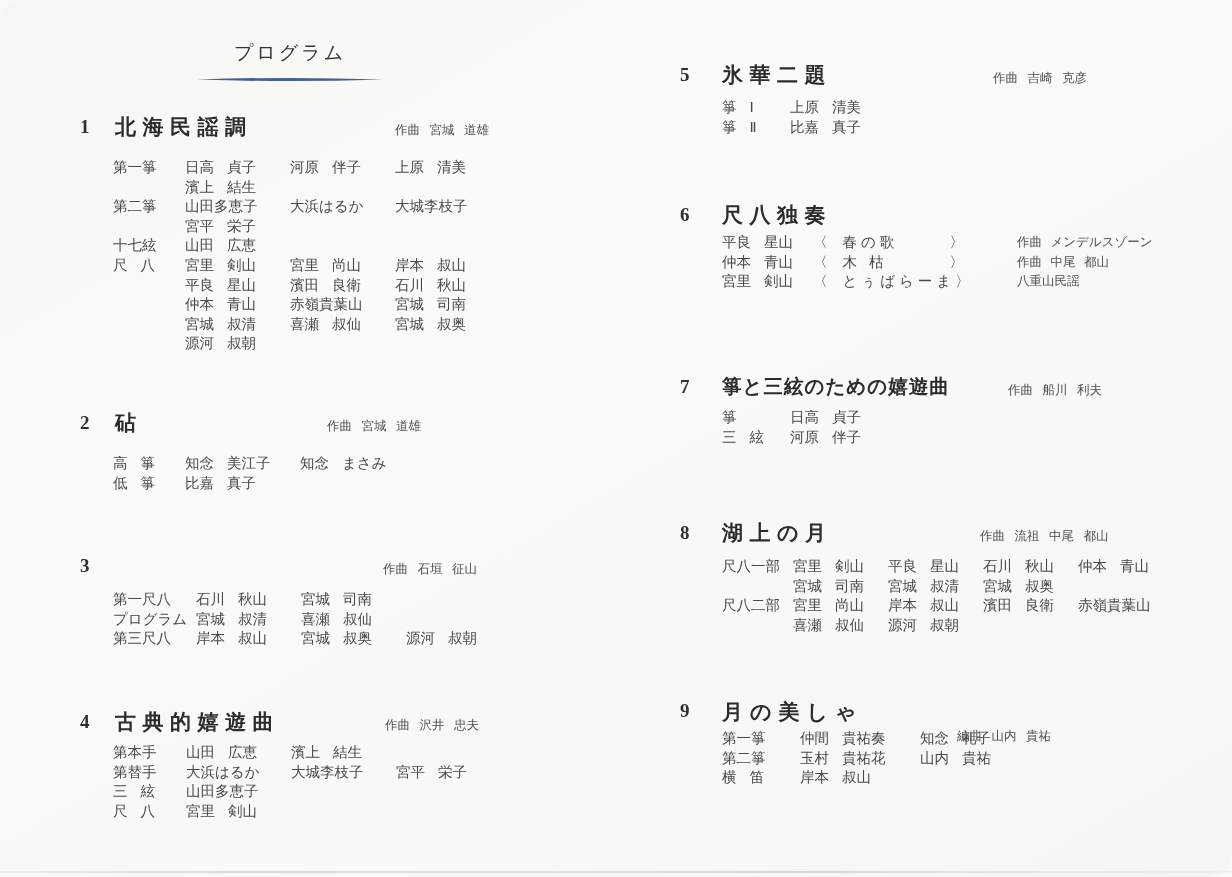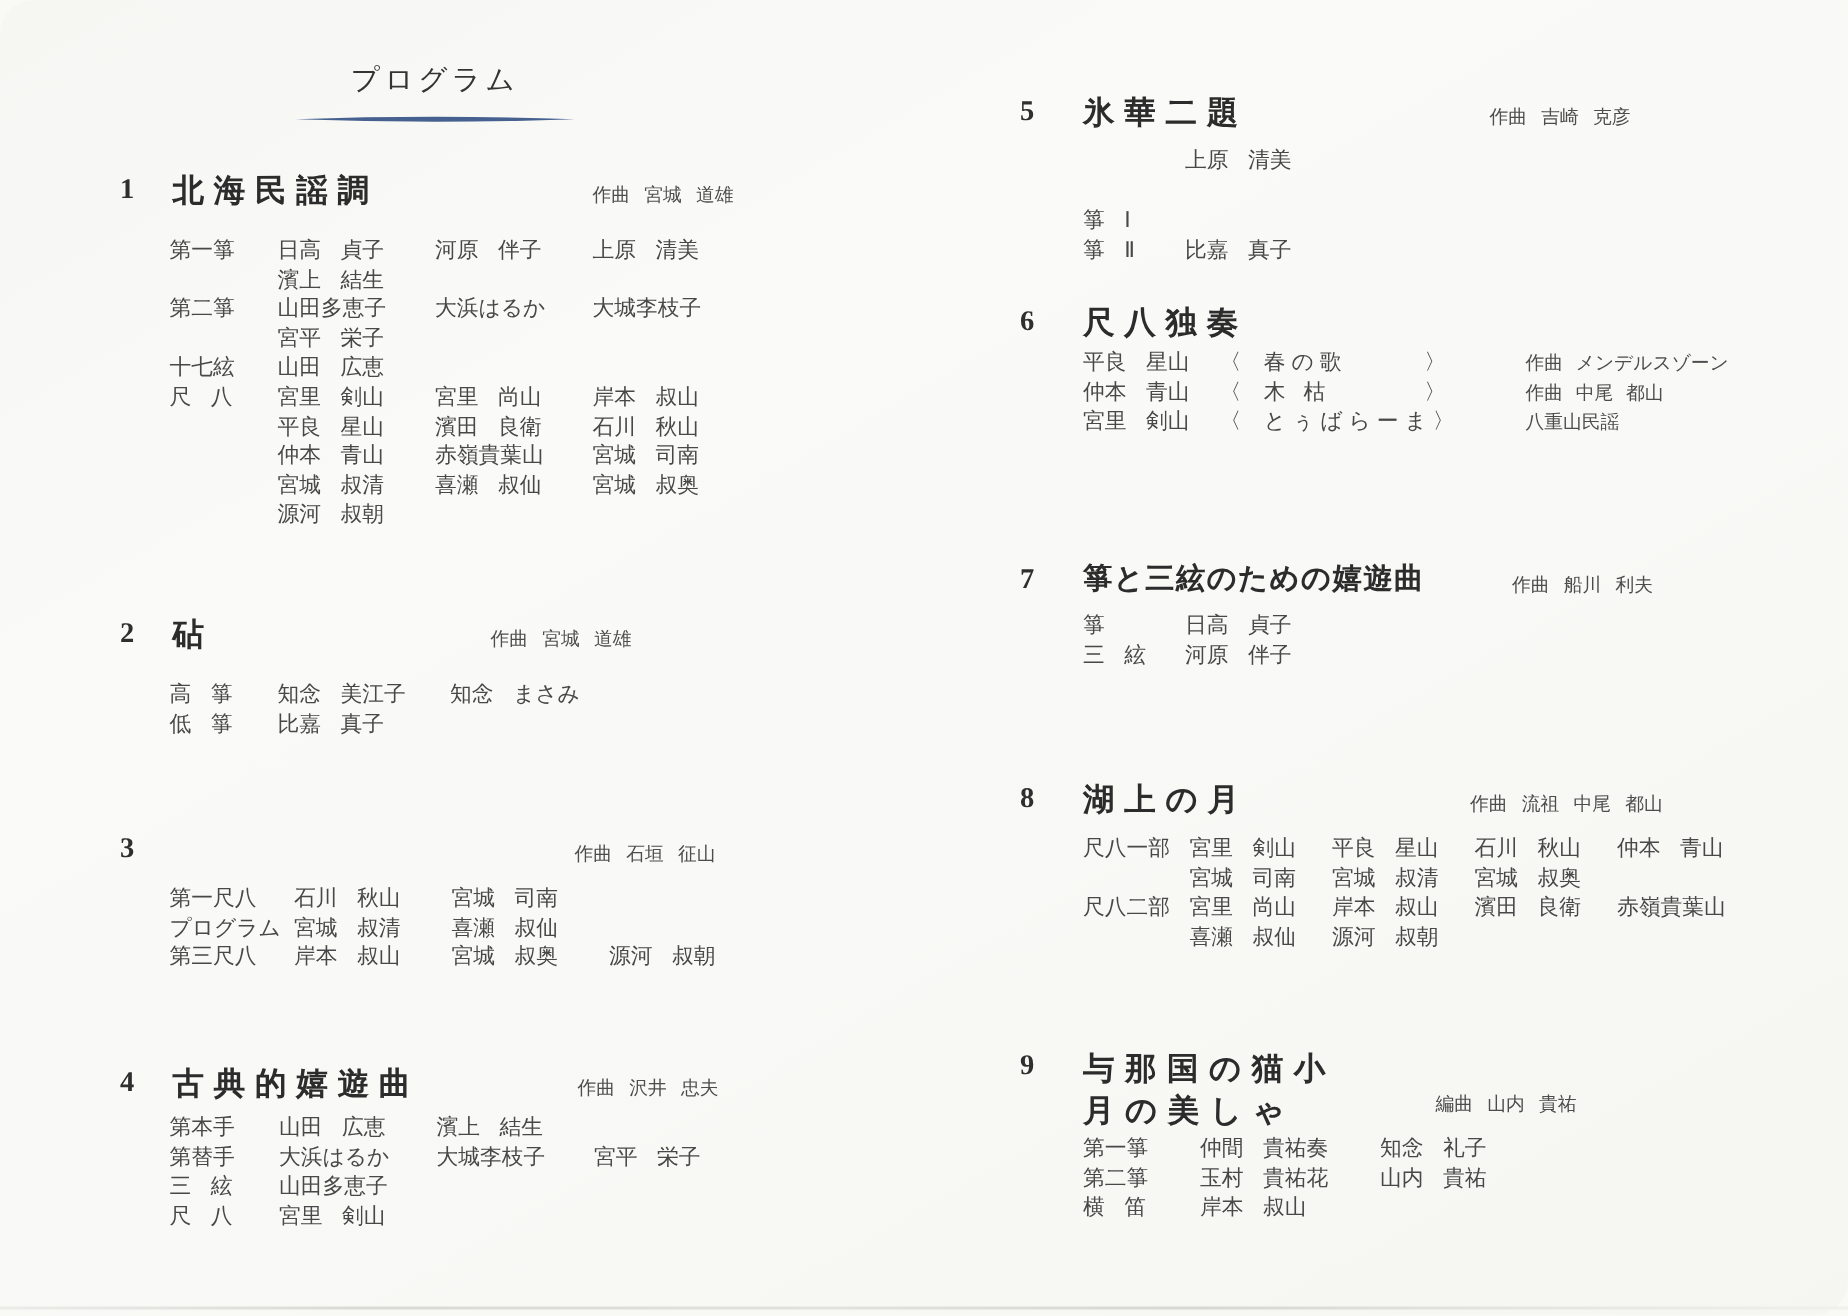--- a/index.html
+++ b/index.html
@@ -32,21 +32,21 @@
   .piece { position:absolute; left:0; width:100%; }
   .piece-head { display:flex; align-items:flex-start; line-height:26px; }
   .piece-no {
     flex:none;
     font-family:"Liberation Serif","DejaVu Serif",serif;
     font-weight:bold; font-size:19px; color:#2f2f2f;
   }
   .piece-title {
     font-family:"Liberation Serif","DejaVu Serif",serif;
     font-weight:bold; font-size:21px; letter-spacing:6.5px;
-    color:#2c2c2c; white-space:nowrap;
+    color:#2c2c2c; white-space:nowrap;text-align:center;
   }
   .piece-title.ls2 { letter-spacing:2.5px; font-size:20px; }
   .piece-title.ls1 { letter-spacing:1px;  font-size:19.5px; }
   .piece-title.ls7 { letter-spacing:7px; line-height:28px; }
   .credit {
     position:absolute; font-size:12.5px; color:#4d4d4d;
     word-spacing:6px; white-space:nowrap;
   }
   .rows { font-size:14.5px; line-height:19.6px; color:#484848; }
   .row { display:flex; white-space:nowrap; }
@@ -214,21 +214,21 @@
       <div class="piece" style="top: 62px;">
         <div class="piece-head">
           <span class="piece-no" style="width: 42px;">5</span>
           <div>
             <div class="piece-title">氷華二題</div>
           </div>
         </div>
         <div class="credit" style="left: 313px; top: 8px;">作曲 吉崎 克彦</div>
         <div class="rows" style="margin-top: 10px; margin-left: 42px;">
           <div class="row">
-            <span class="role" style="width: 68px; margin-top: 40px;">箏 Ⅰ</span>
+            <span class="role" style="width: 68px;">箏 Ⅰ</span>
             <span class="cell" style="width: 105px;">上原 清美</span>
           </div>
           <div class="row">
             <span class="role" style="width: 68px;">箏 Ⅱ</span>
             <span class="cell" style="width: 105px;">比嘉 真子</span>
           </div>
         </div>
       </div>
       <div class="piece" style="top: 202px;">
         <div class="piece-head">
@@ -319,21 +319,20 @@
             <span class="role" style="width: 71px;"></span>
             <span class="cell" style="width: 95px;">喜瀬 叔仙</span>
             <span class="cell" style="width: 95px;">源河 叔朝</span>
           </div>
         </div>
       </div>
       <div class="piece" style="top: 698px;">
         <div class="piece-head">
           <span class="piece-no" style="width: 42px;">9</span>
           <div>
-            <div class="piece-title ls7">与那国の猫小</div>
             <div class="piece-title ls7">月の美しゃ</div>
           </div>
         </div>
         <div class="credit" style="left: 277px; top: 30px;">編曲 山内 貴祐</div>
         <div class="rows" style="margin-top: 3px; margin-left: 42px;">
           <div class="row">
             <span class="role" style="width: 78px;">第一箏</span>
             <span class="cell" style="width: 120px;">仲間 貴祐奏</span>
             <span class="cell" style="width: 120px;">知念 礼子</span>
           </div>

